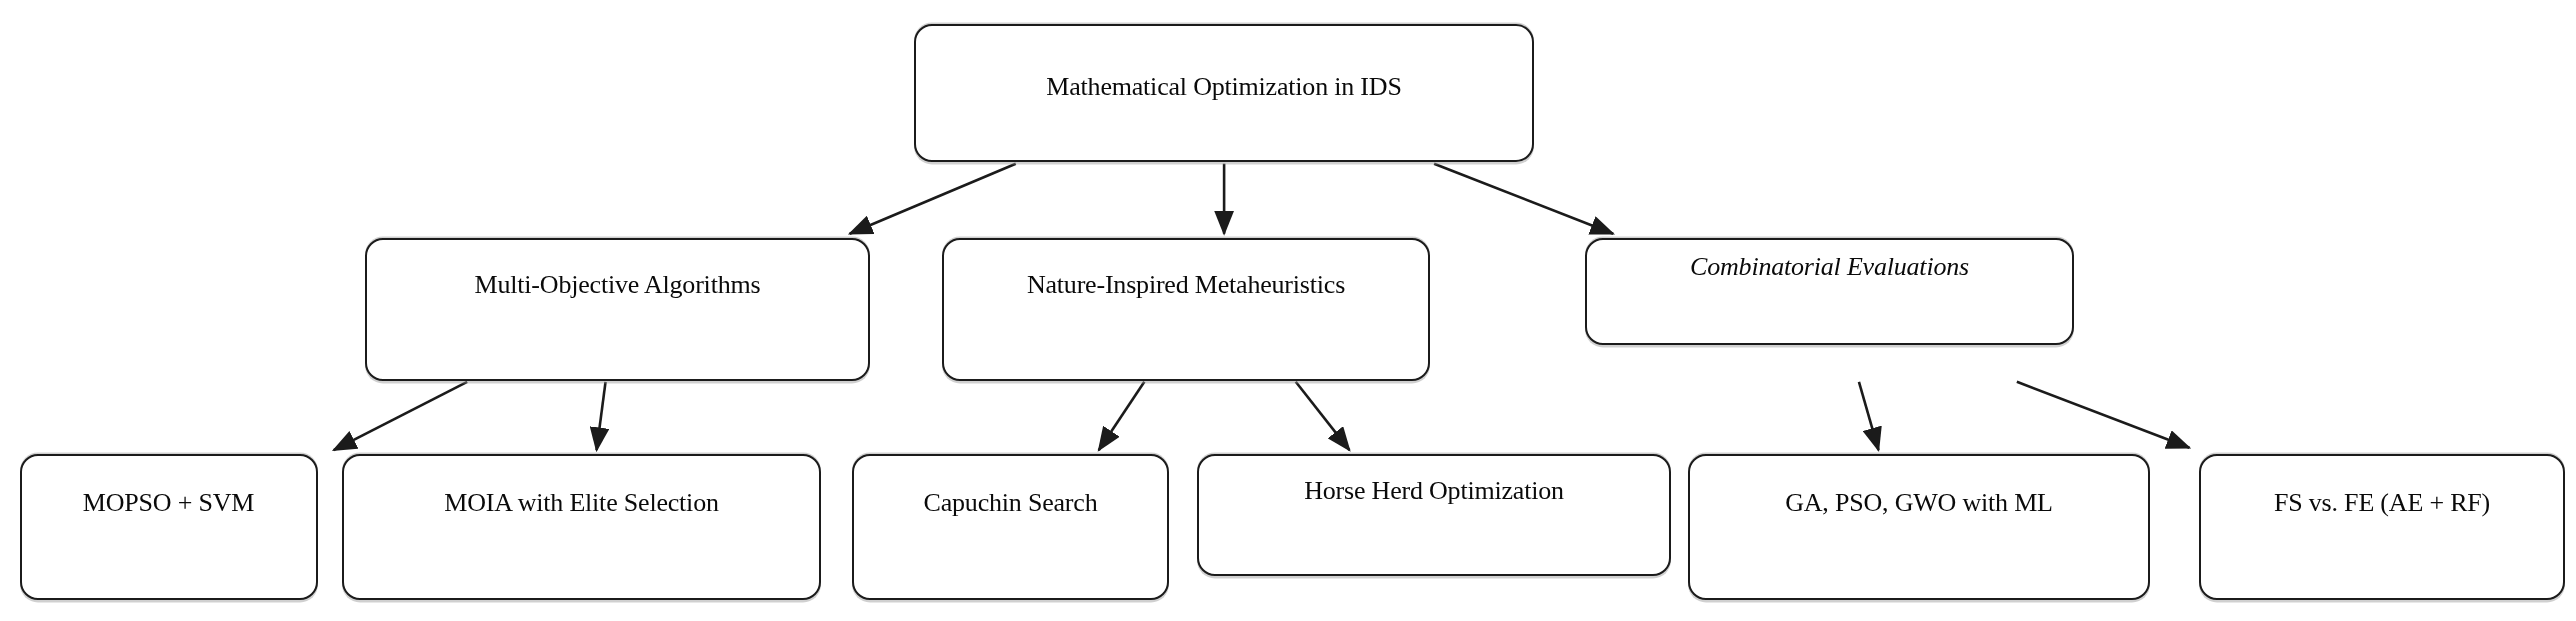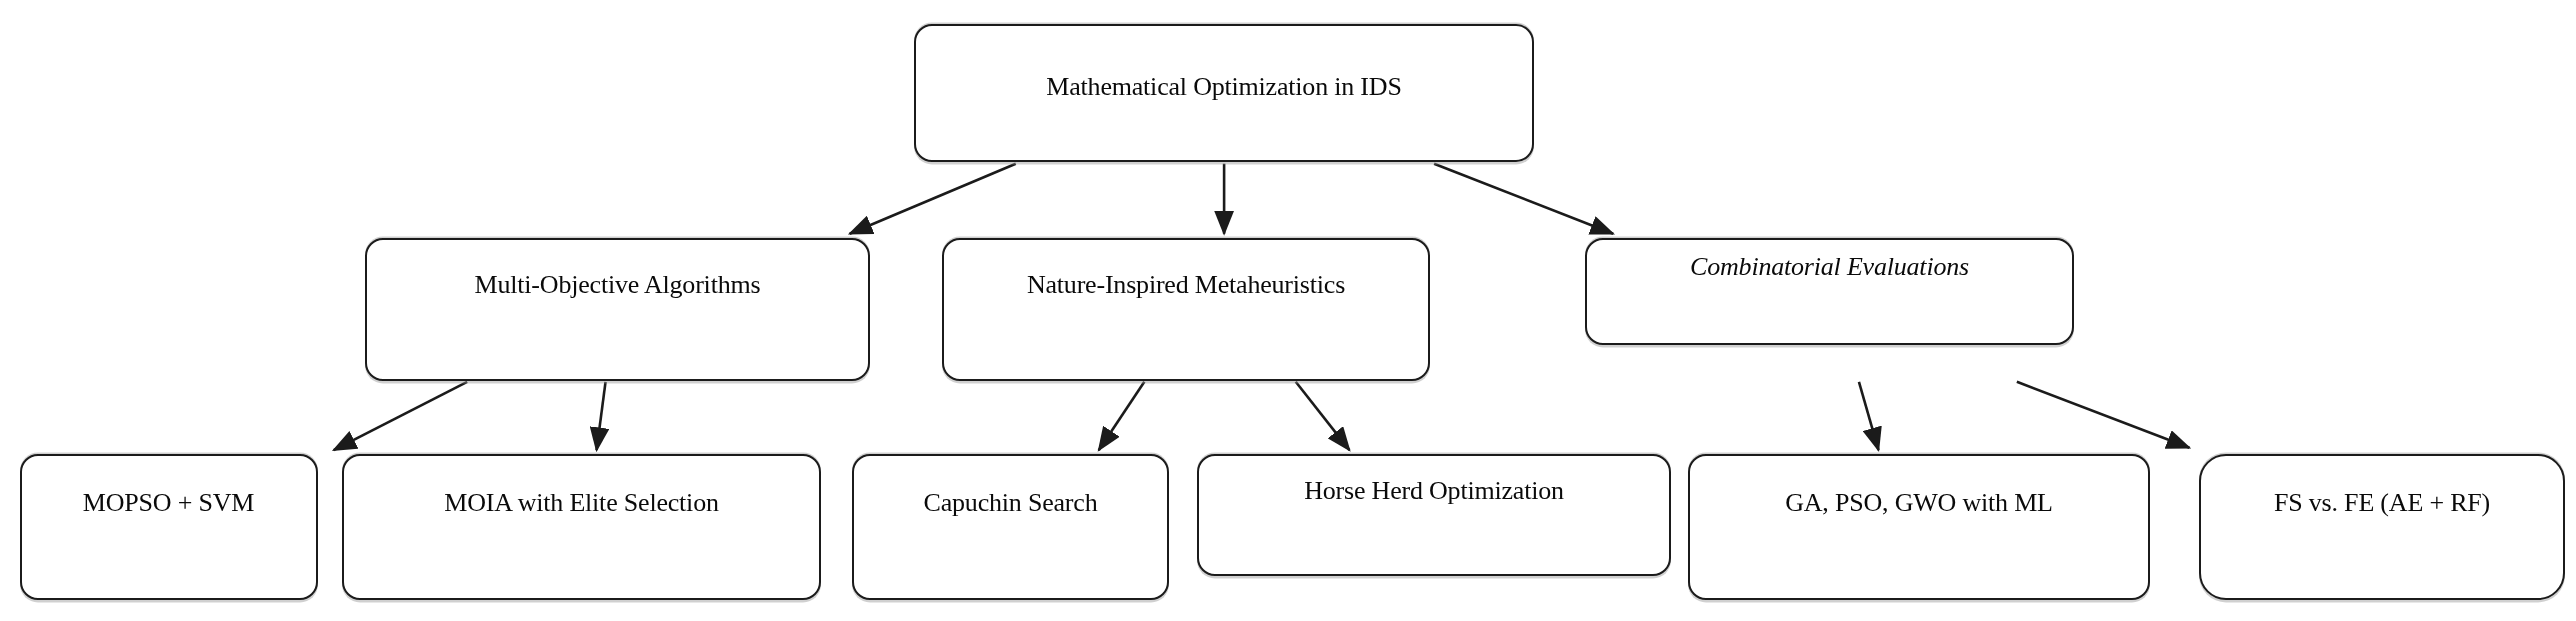--- a/index.html
+++ b/index.html
@@ -45,21 +45,21 @@
   
   #n-root     { left: 914px; top: 24.4px;  width: 620px; height: 138px; }
   #n-moa      { left: 365px;  top: 238px; width: 505px; height: 143px; }
   #n-nim      { left: 942px; top: 238px; width: 488px; height: 143px; }
   #n-ce       { left: 1585px; top: 238px; width: 489px; height: 107px; font-style: italic; }
   #n-mopso    { left: 19.5px;   top: 454px; width: 298px; height: 146px; }
   #n-moia     { left: 342px;  top: 454px; width: 479px; height: 146px; }
   #n-capuchin { left: 812px; top: 454px; width: 317px; height: 146px; margin-left: 40px; }
   #n-horse    { left: 1197px; top: 454px; width: 474px; height: 122px; }
   #n-ga       { left: 1688px; top: 454px; width: 462px; height: 146px; }
-  #n-fsfe     { left: 2199px; top: 454px; width: 366px; height: 146px; border-radius: 27px; }
+  #n-fsfe     { left: 2199px; top: 454px; width: 366px; height: 146px; }
 </style>
 </head>
 <body>
 
 <div id="canvas">
 
   <svg id="edges" viewBox="0 0 3165 764" xmlns="http://www.w3.org/2000/svg">
     <defs>
       <marker id="ah" viewBox="0 0 10 8" refX="9.2" refY="4" markerWidth="9.5" markerHeight="7.6" orient="auto-start-reverse">
         <path d="M0,0 L10,4 L0,8 Z" fill="#1b1b1b"></path>

